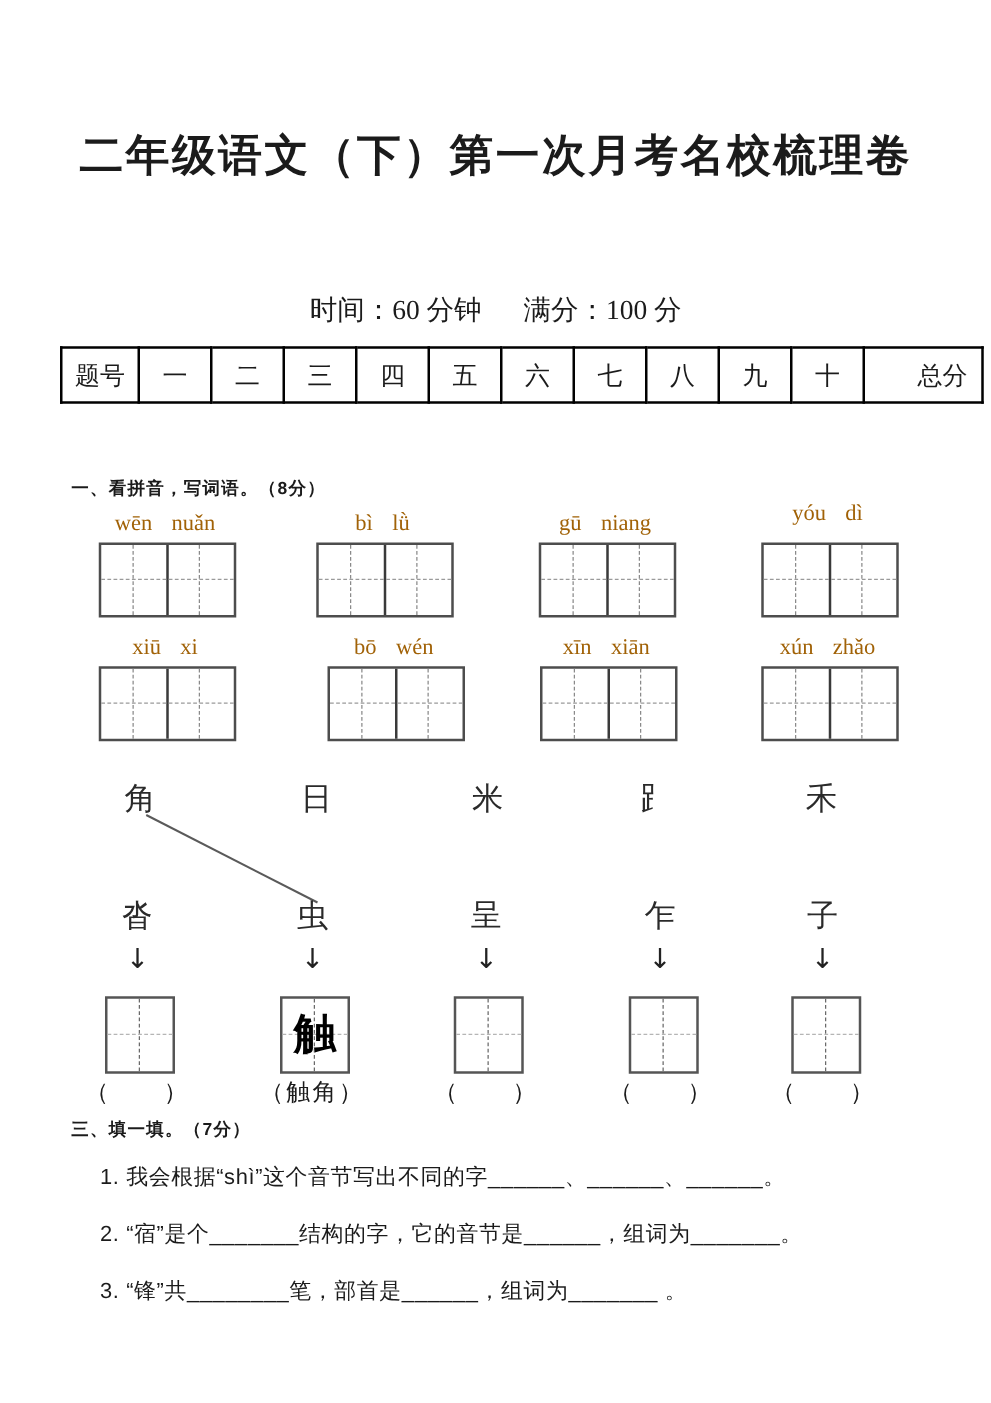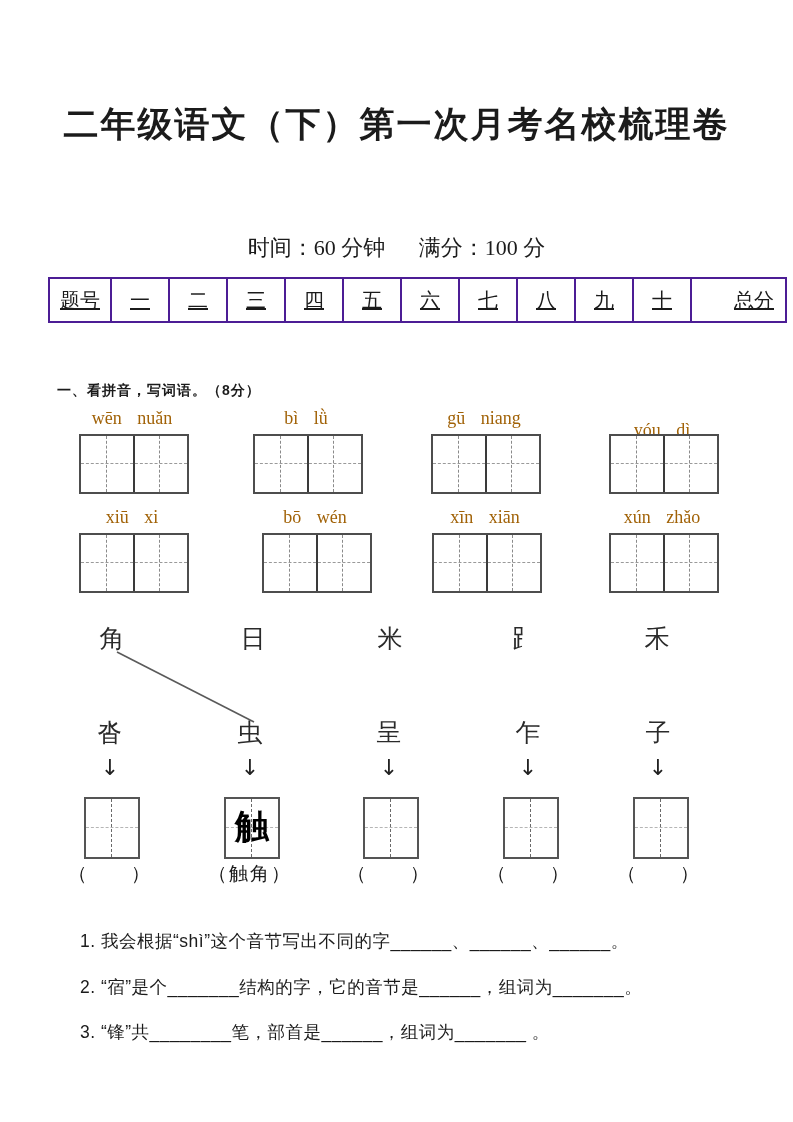--- a/index.html
+++ b/index.html
@@ -30,25 +30,24 @@
   .meta span{margin:0 14px;}
 
   
   table.score{
     position:absolute;top:277px;left:48px;
     border-collapse:collapse;
     table-layout:fixed;
     font-size:20px;
   }
   table.score td{
-    border:2px solid #4c1d95;
+    border:2px solid #000000;
     height:42px;width:56px;
     text-align:center;vertical-align:middle;
     padding:0;
-    text-decoration:underline;
   }
   table.score td.first{width:60px;}
   table.score td.last{width:62px;padding-left:31px;}
 
   
   .sec-head{
     font-size:14px;font-weight:bold;
     font-family:"Liberation Sans","DejaVu Sans",sans-serif;
     letter-spacing:1px;
   }
@@ -140,21 +139,21 @@
       <td class="last">总分</td>
     </tr>
   </tbody>
     </table>
 
   <div class="abs sec-head" style="left:57px;top:382px;">一、看拼音，写词语。（8分）</div>
 
   <div class="abs pinyin" style="left:77px;top:408px;">wēn nuǎn</div>
   <div class="abs pinyin" style="left:251px;top:408px;">bì lǜ</div>
   <div class="abs pinyin" style="left:429px;top:408px;">gū niang</div>
-  <div class="abs pinyin" style="left:607px;top:420px;">yóu dì</div>
+  <div class="abs pinyin" style="left:607px;top:400px;">yóu dì</div>
 
   <div class="abs pbox" style="left:79px;top:434px;">
       <div class="midv"></div>
       <div class="dv1"></div>
       <div class="dv2"></div>
       <div class="dh"></div>
     </div>
   <div class="abs pbox" style="left:253px;top:434px;">
       <div class="midv"></div>
       <div class="dv1"></div>
@@ -248,18 +247,19 @@
       <div class="dv"></div>
       <div class="dh"></div>
     </div>
 
   <div class="abs word-blank" style="left:50px;top:861px;">（　　）</div>
   <div class="abs word-blank" style="left:190px;top:861px;">（触角）</div>
   <div class="abs word-blank" style="left:329px;top:861px;">（　　）</div>
   <div class="abs word-blank" style="left:469px;top:861px;">（　　）</div>
   <div class="abs word-blank" style="left:599px;top:861px;">（　　）</div>
 
+  <div class="abs sec-head" style="left:57px;top:895px;">三、填一填。（7分）</div>
 
   <div class="abs fill-item" style="top:929px;">1. 我会根据“shì”这个音节写出不同的字______、______、______。</div>
   <div class="abs fill-item" style="top:975px;">2. “宿”是个_______结构的字，它的音节是______，组词为_______。</div>
   <div class="abs fill-item" style="top:1020px;">3. “锋”共________笔，部首是______，组词为_______ 。</div>
 
 </div>
 
 </body></html>

